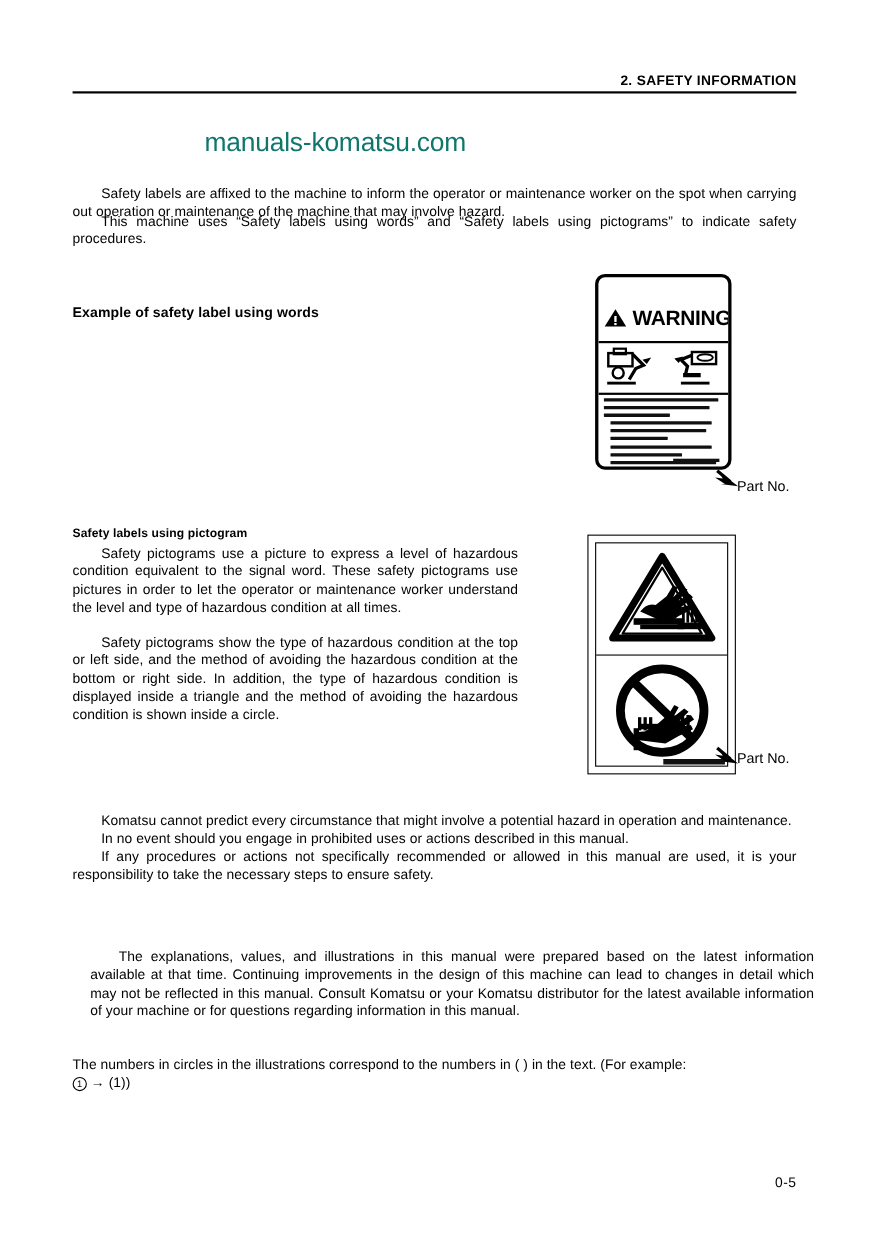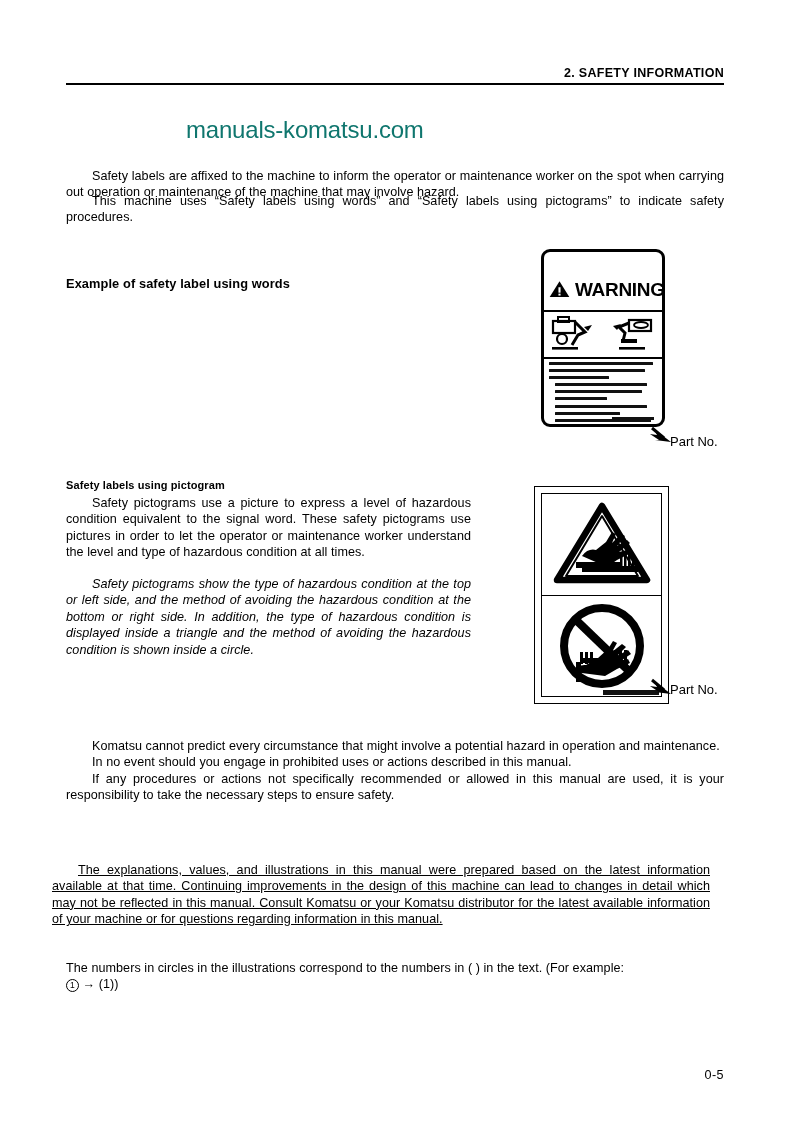--- a/index.html
+++ b/index.html
@@ -124,37 +124,35 @@
     position: absolute;
     left: 66px;
     top: 495px;
     width: 405px;
   }
   .picto-para-2 {
     position: absolute;
     left: 66px;
     top: 576px;
     width: 405px;
-    font-style: italic;
   }
 
   .tail-block {
     position: absolute;
     left: 66px;
     top: 738px;
     width: 658px;
   }
   .tail-block p { margin: 0; }
 
   .tail-block-2 {
     position: absolute;
-    left: 52px;
+    left: 82px;
     top: 862px;
     width: 658px;
-    text-decoration: underline;
   }
   .tail-block-3 {
     position: absolute;
     left: 66px;
     top: 960px;
     width: 658px;
   }
 
   .circled {
     display: inline-block;

